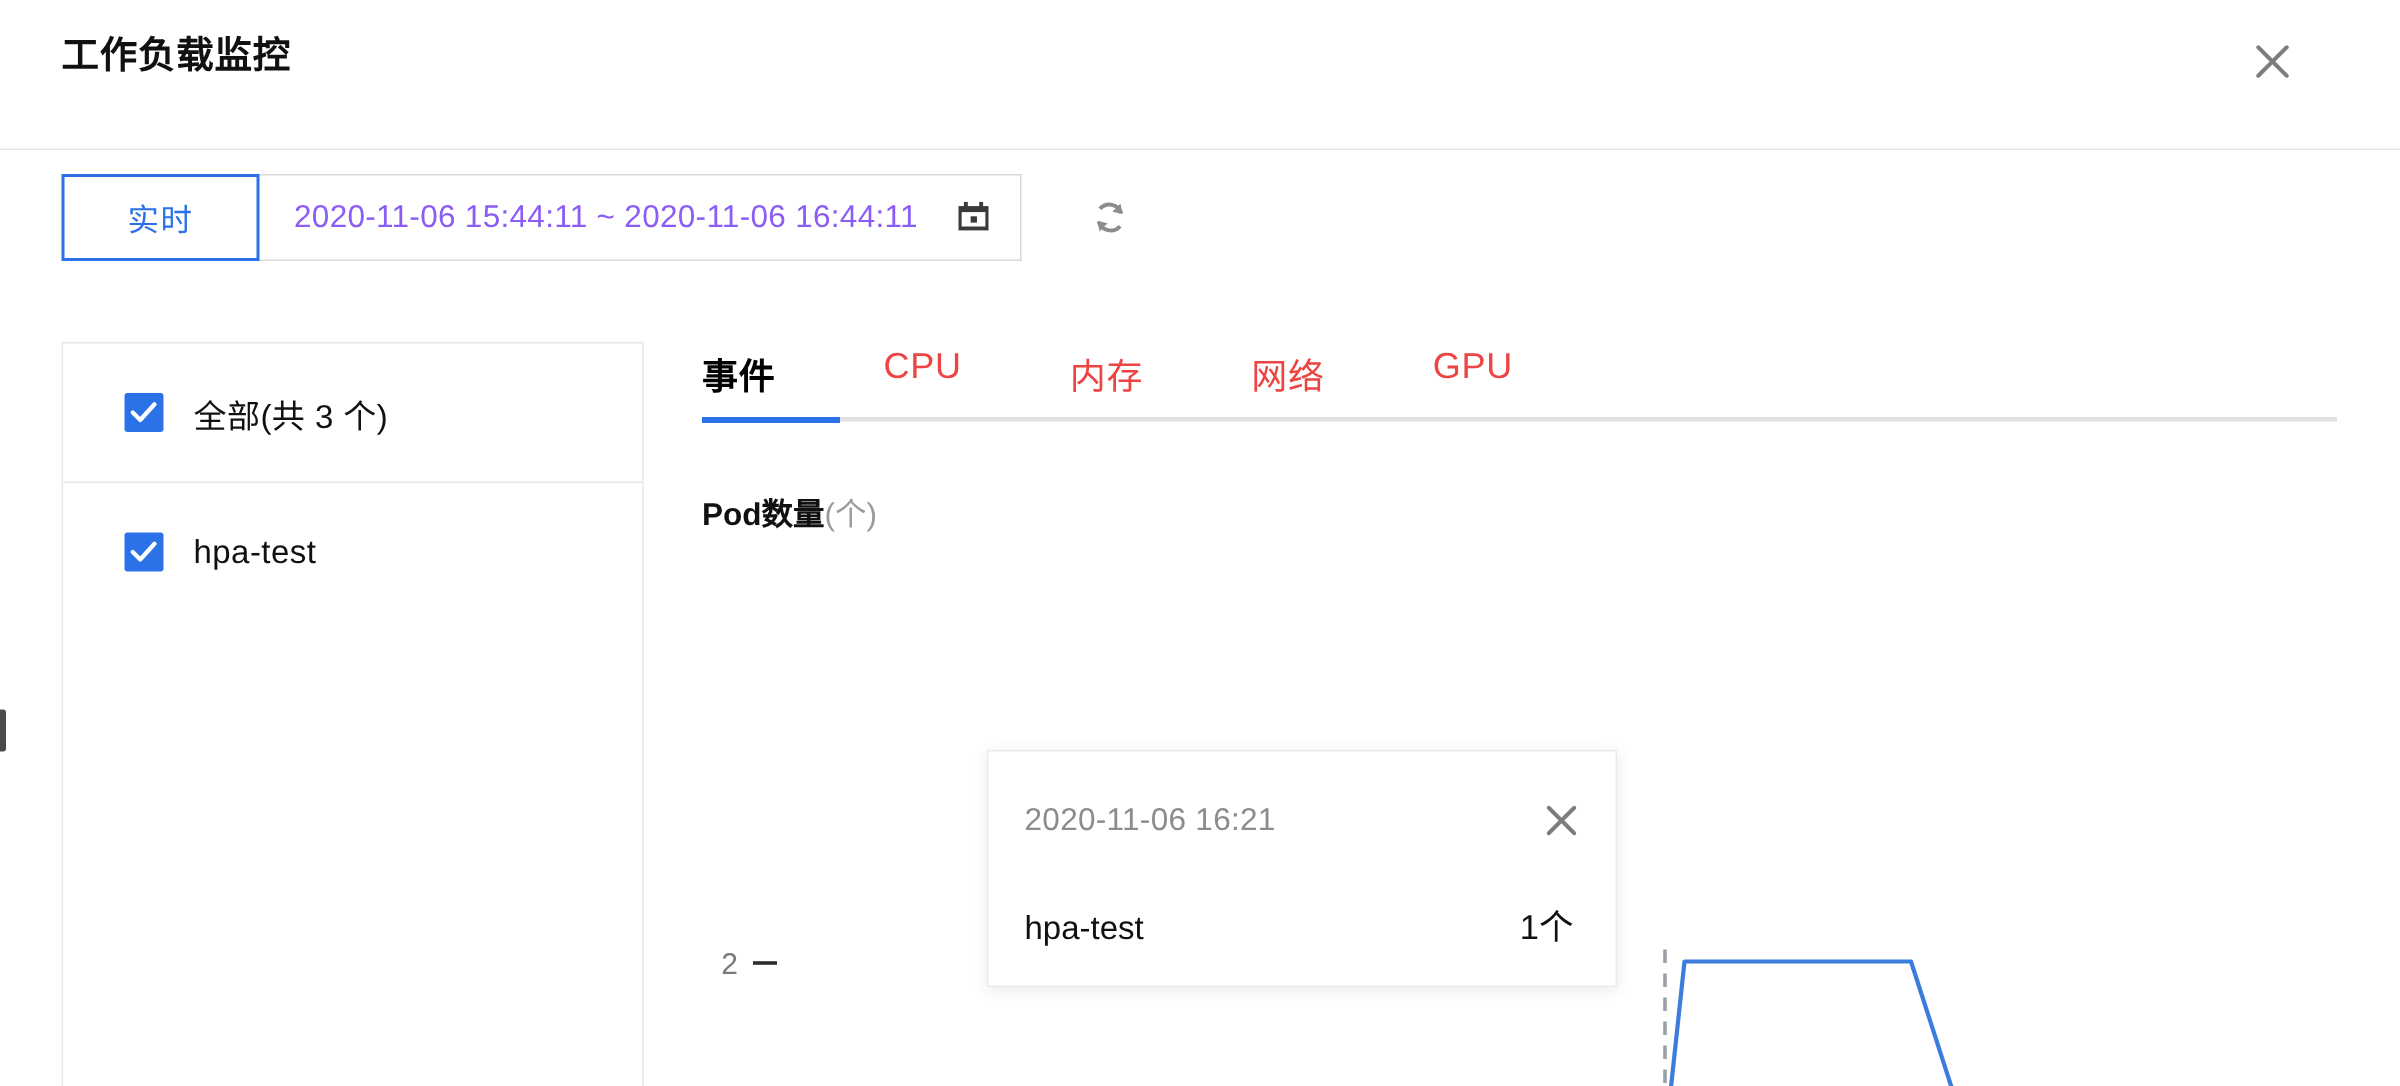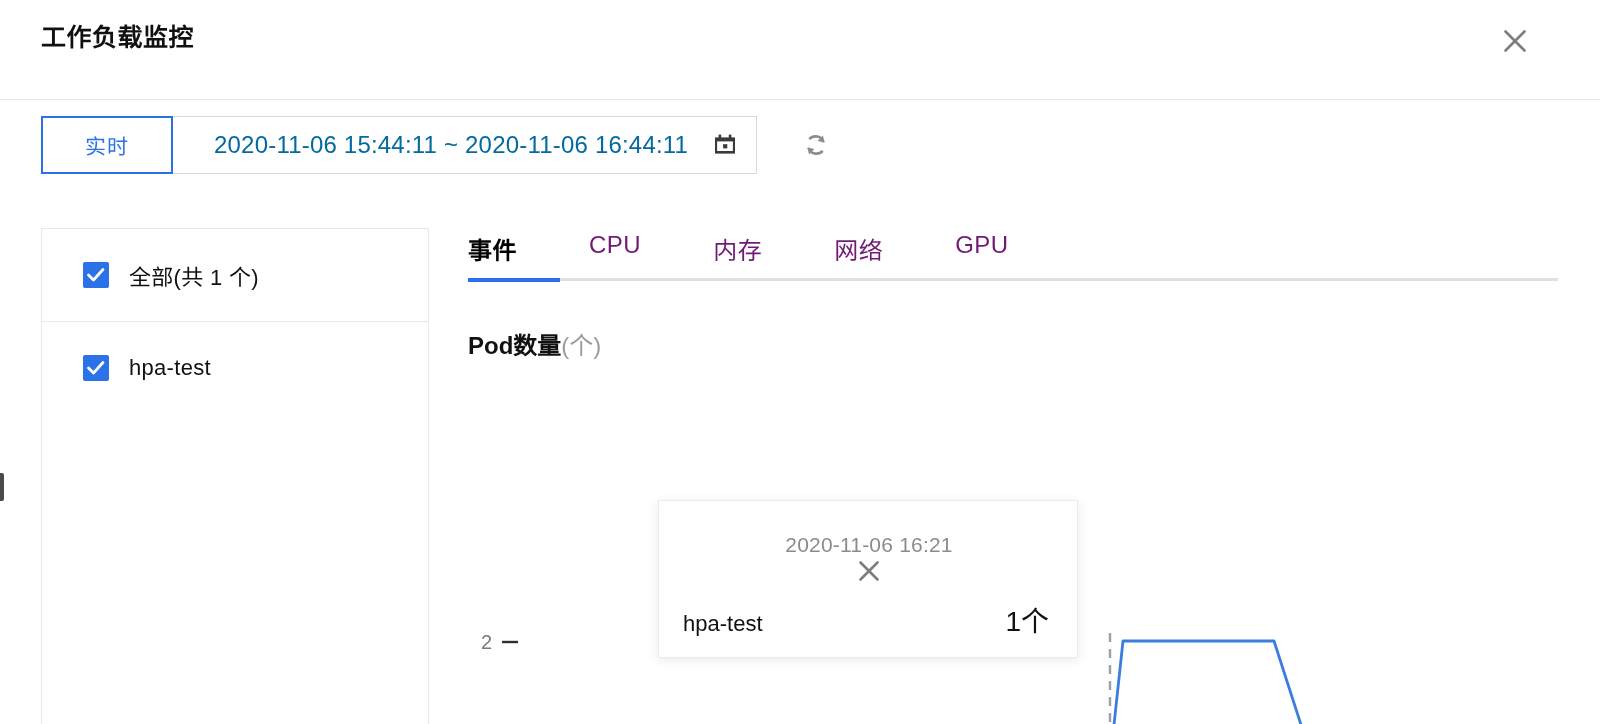--- a/index.html
+++ b/index.html
@@ -94,25 +94,24 @@
     border-left: none;
     background: #ffffff;
     display: flex;
     align-items: center;
     padding: 0 20px 0 24px;
     margin-left: -1px;
     cursor: pointer;
     min-width: 0;
   }
   .daterange-text {
-    font-size: 24px;
-    color: #0369a1;
+    font-size: 21px;
+    color: #8b5cf6;
     white-space: nowrap;
     letter-spacing: 0.2px;
-    margin-left: 18px;
   }
   .calendar-icon {
     margin-left: 26px;
     width: 22px;
     height: 22px;
     display: block;
     flex: none;
   }
   .btn-refresh {
     margin-left: 42px;
@@ -175,21 +174,21 @@
     height: 496px;
   }
   .tabs {
     position: relative;
     height: 62px;
     display: flex;
     align-items: flex-start;
   }
   .tab {
     font-size: 24px;
-    color: #701a75;
+    color: #ef4444;
     padding: 3px 0 0 0;
     margin-right: 72px;
     cursor: pointer;
     position: relative;
     letter-spacing: 0.5px;
     white-space: nowrap;
   }
   .tab.active {
     font-weight: bold;
     color: #000000;
@@ -208,21 +207,21 @@
     top: 50px;
     width: 92px;
     height: 4px;
     background: #2b72e8;
   }
 
   .chart-title {
     position: absolute;
     left: 0;
     top: 98px;
-    font-size: 24px;
+    font-size: 21px;
     color: #111111;
     white-space: nowrap;
   }
   .chart-title b { font-weight: bold; }
   .chart-title .unit { color: #9b9b9b; font-weight: normal; }
 
   
   .plot {
     position: absolute;
     left: 0;
@@ -251,21 +250,20 @@
     z-index: 10;
   }
   .tooltip-head {
     position: absolute;
     left: 24px;
     top: 32px;
     right: 22px;
     display: flex;
     align-items: center;
     justify-content: space-between;
-    flex-direction: column;
   }
   .tooltip-time {
     font-size: 21px;
     color: #8c8c8c;
     letter-spacing: 0.2px;
   }
   .tooltip-close {
     width: 28px;
     height: 28px;
     display: flex;
@@ -280,21 +278,21 @@
     top: 98px;
     display: flex;
     align-items: baseline;
     justify-content: space-between;
   }
   .tooltip-name {
     font-size: 22px;
     color: #111111;
   }
   .tooltip-value {
-    font-size: 28px;
+    font-size: 23px;
     color: #111111;
   }
 </style>
 </head>
 <body>
 
 <div class="modal-header">
   <div class="modal-title">工作负载监控</div>
   <div class="header-close">
     <svg width="26" height="26" viewBox="0 0 26 26">
@@ -327,21 +325,21 @@
   </div>
 </div>
 
 <div class="side-panel">
   <div class="side-row">
     <span class="cbox">
       <svg width="20" height="18" viewBox="0 0 20 18">
         <path d="M2.5 9 L7.5 14 L17 3.5" fill="none" stroke="#ffffff" stroke-width="2.8" stroke-linecap="round" stroke-linejoin="round"></path>
       </svg>
     </span>
-    <span class="side-label">全部(共 1 个)</span>
+    <span class="side-label">全部(共 3 个)</span>
   </div>
   <div class="side-row divided">
     <span class="cbox">
       <svg width="20" height="18" viewBox="0 0 20 18">
         <path d="M2.5 9 L7.5 14 L17 3.5" fill="none" stroke="#ffffff" stroke-width="2.8" stroke-linecap="round" stroke-linejoin="round"></path>
       </svg>
     </span>
     <span class="side-label">hpa-test</span>
   </div>
 </div>

